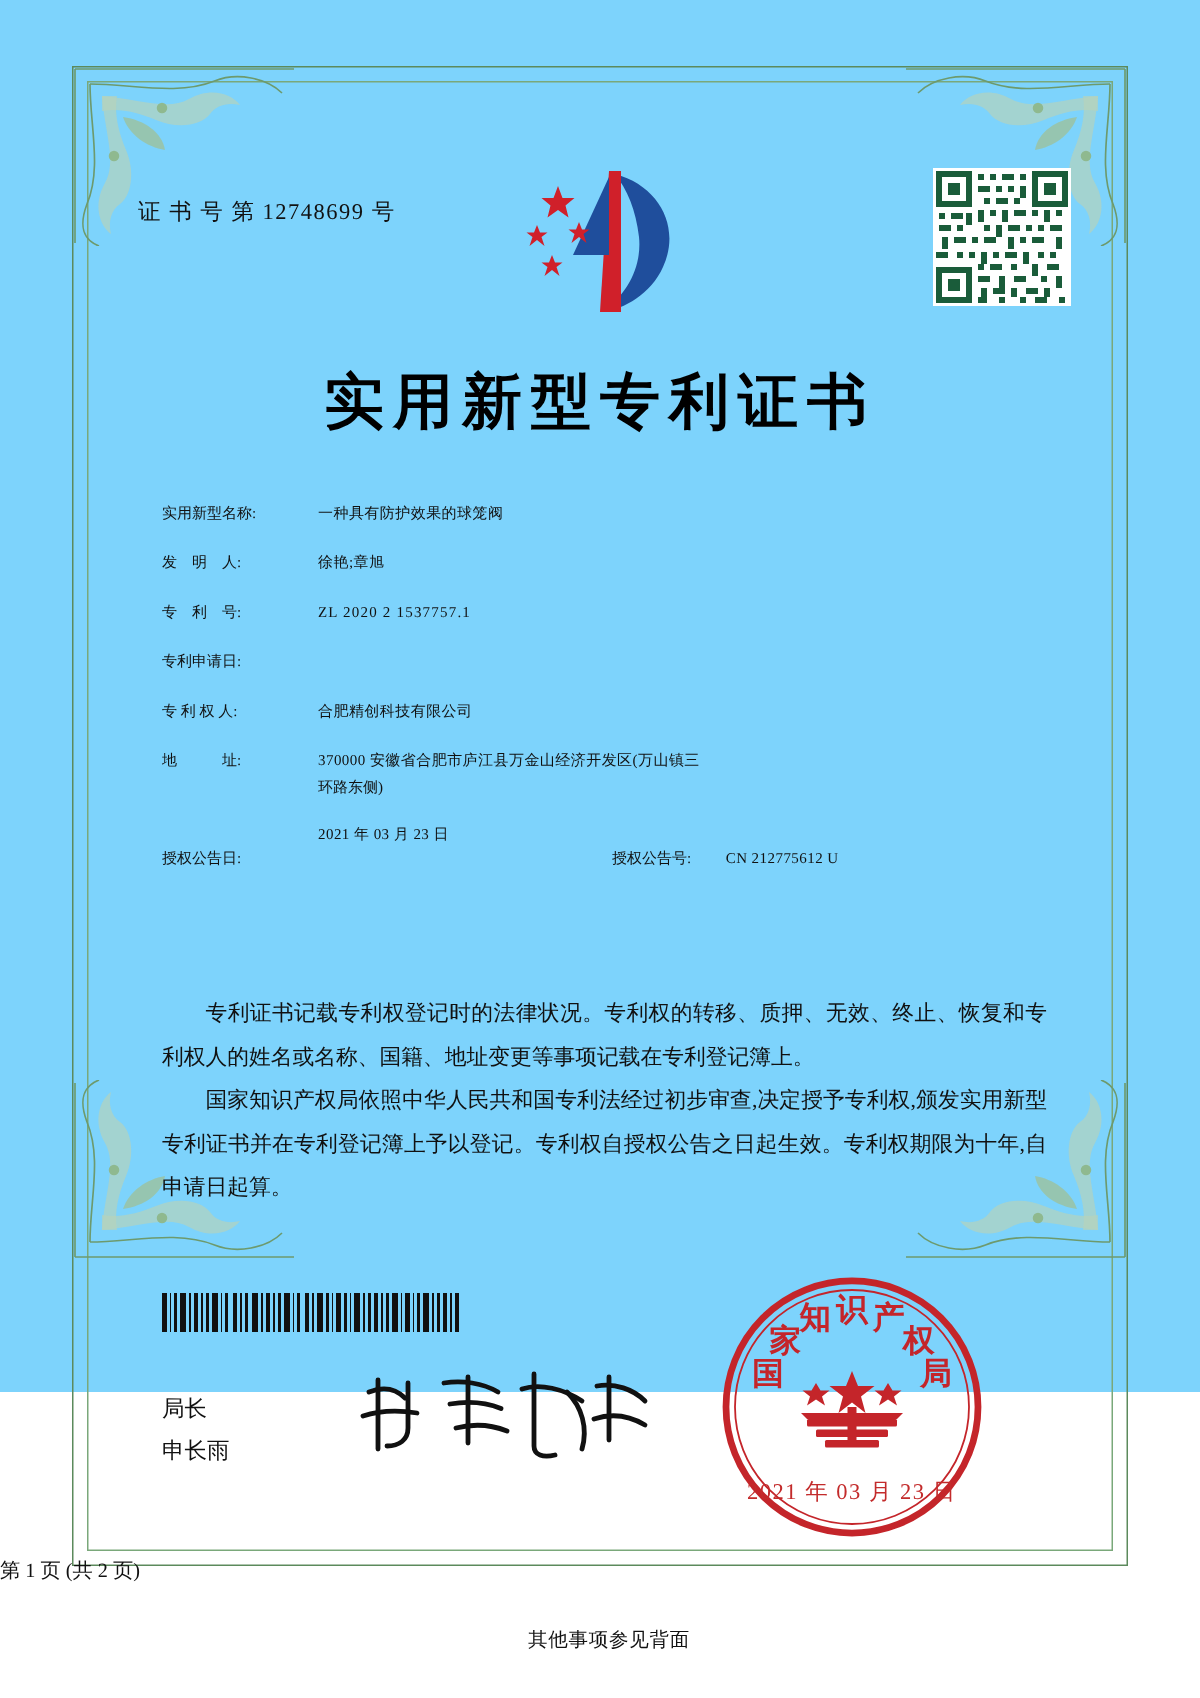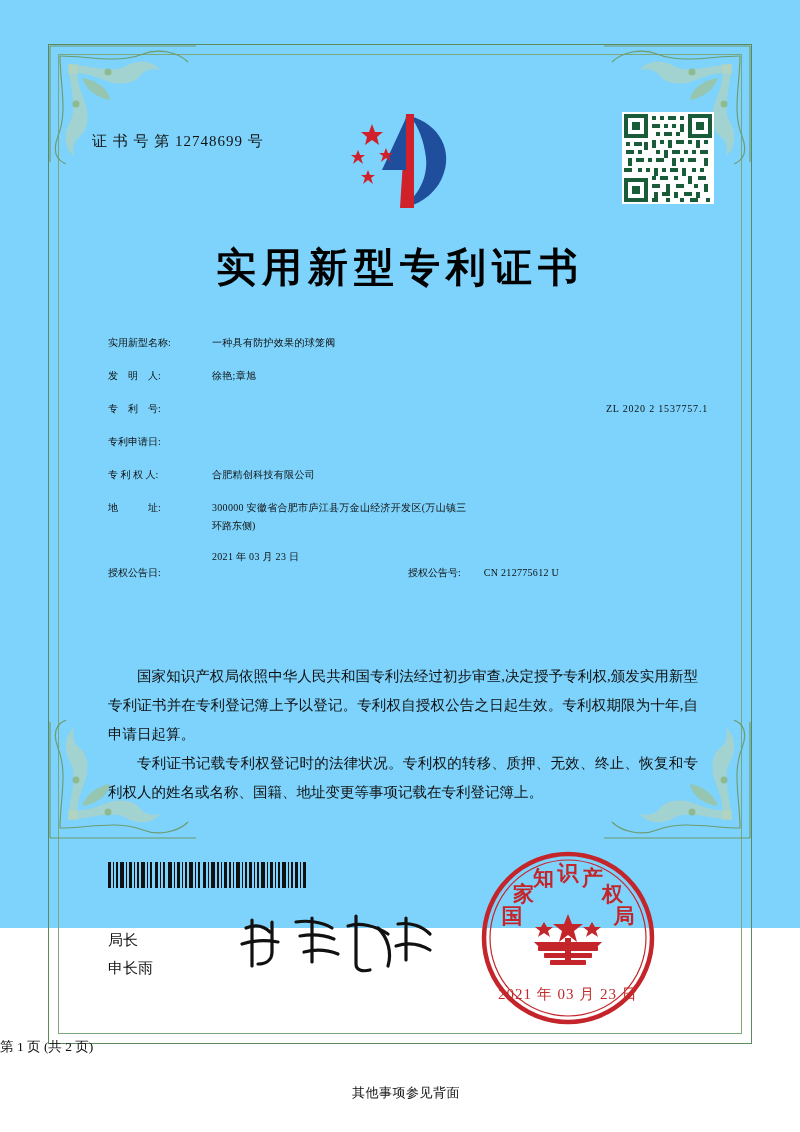--- a/index.html
+++ b/index.html
@@ -117,21 +117,20 @@
     letter-spacing: 0px;
     white-space: nowrap;
   }
   .field-value {
     flex: 1;
     letter-spacing: 0.3px;
   }
   .field-value.mono {
     font-family: "Liberation Serif", serif;
     letter-spacing: 0.8px;
-    text-align: right;
   }
   .addr-cont {
     margin-left: 104px;
     margin-top: -15px;
     margin-bottom: 21px;
   }
   .two-col {
     display: flex;
   }
   .two-col .left  { width: 300px; display:flex; }
@@ -411,39 +410,39 @@
       <span class="field-label">专利申请日:</span>
     </div>
 
     <div class="field-row">
       <span class="field-label">专 利 权 人:</span>
       <span class="field-value">合肥精创科技有限公司</span>
     </div>
 
     <div class="field-row">
       <span class="field-label">地　　　址:</span>
-      <span class="field-value">300000 安徽省合肥市庐江县万金山经济开发区(万山镇三</span>
+      <span class="field-value">370000 安徽省合肥市庐江县万金山经济开发区(万山镇三</span>
     </div>
     <div class="addr-cont">环路东侧)</div>
 
     <div class="field-row two-col">
       <span class="left">
         <span class="lbl2">授权公告日:</span>
         <span class="field-value">2021 年 03 月 23 日</span>
       </span>
       <span class="right">
         <span class="lbl3">授权公告号:</span>
         <span class="field-value">CN 212775612 U</span>
       </span>
     </div>
   </div>
 
   <div class="paragraphs">
+    <p>专利证书记载专利权登记时的法律状况。专利权的转移、质押、无效、终止、恢复和专利权人的姓名或名称、国籍、地址变更等事项记载在专利登记簿上。</p>
     <p>国家知识产权局依照中华人民共和国专利法经过初步审查,决定授予专利权,颁发实用新型专利证书并在专利登记簿上予以登记。专利权自授权公告之日起生效。专利权期限为十年,自申请日起算。</p>
-    <p>专利证书记载专利权登记时的法律状况。专利权的转移、质押、无效、终止、恢复和专利权人的姓名或名称、国籍、地址变更等事项记载在专利登记簿上。</p>
   </div>
 
   <div class="barcode">
     <svg viewBox="0 0 200 26" shape-rendering="crispEdges">
       <g fill="#111">
         <rect x="0" y="0" width="3" height="26"></rect>
           <rect x="5" y="0" width="1" height="26"></rect>
         <rect x="8" y="0" width="2" height="26"></rect>
           <rect x="12" y="0" width="4" height="26"></rect>
         <rect x="18" y="0" width="1" height="26"></rect>

